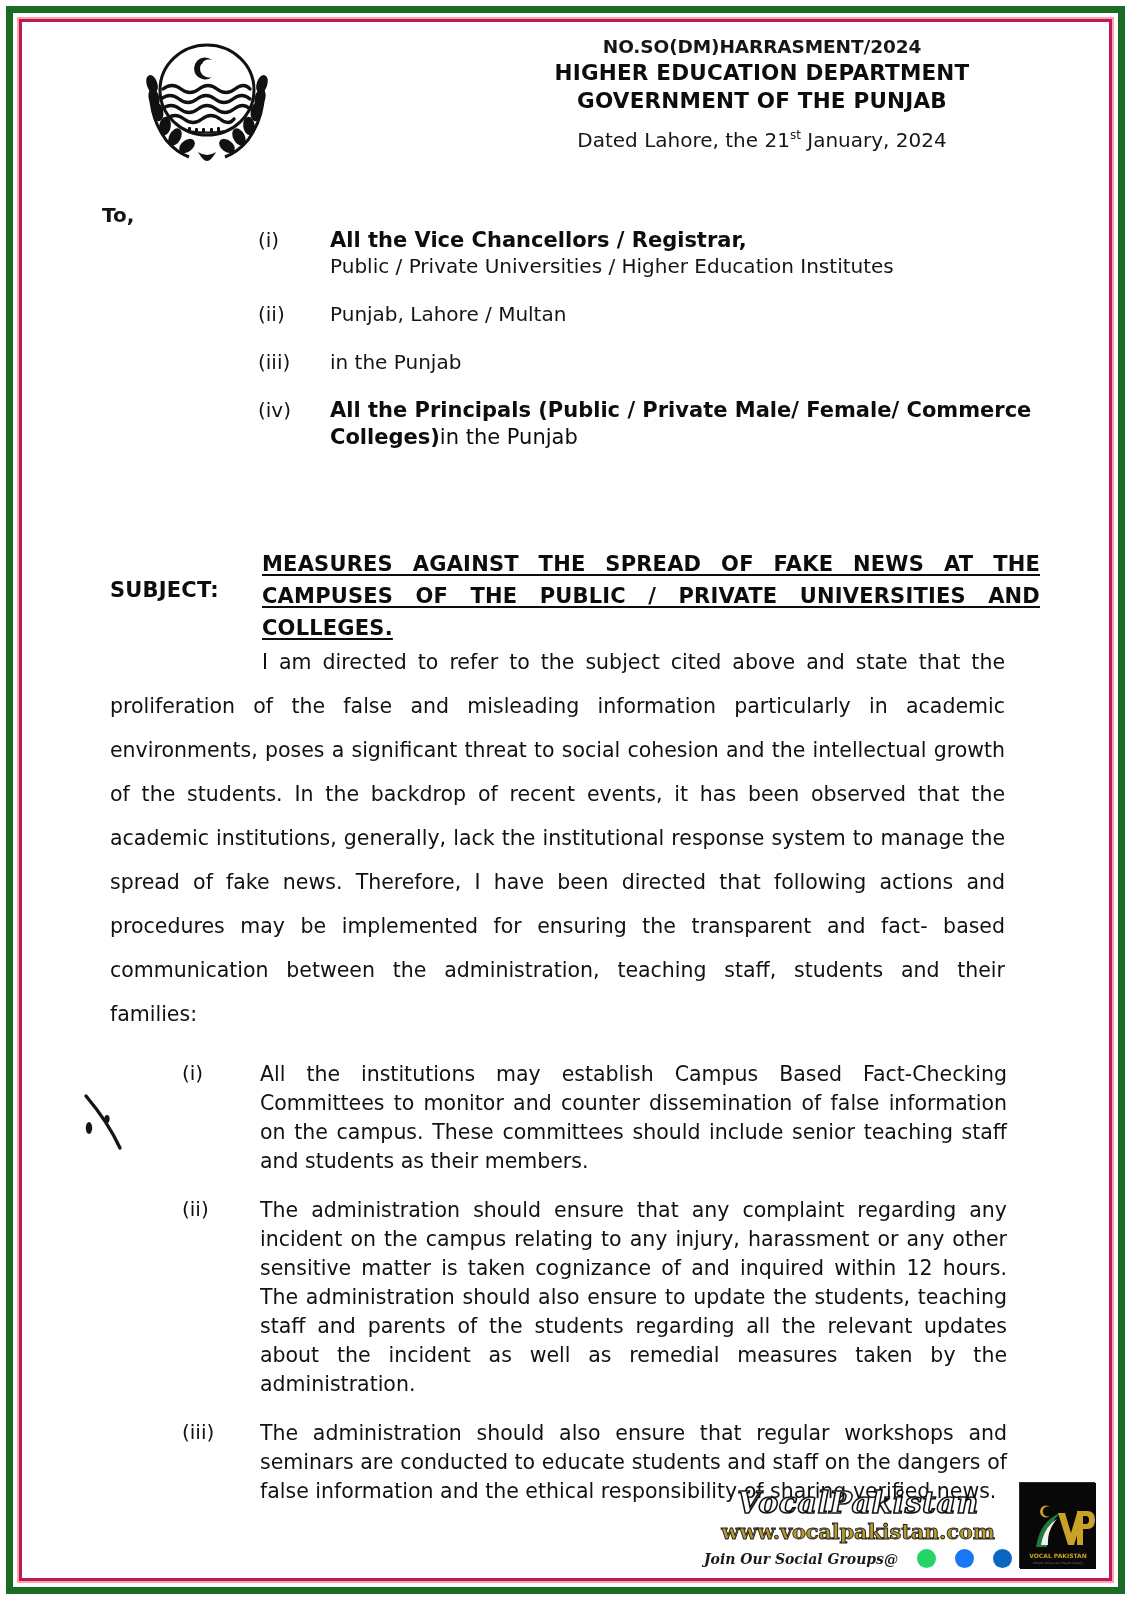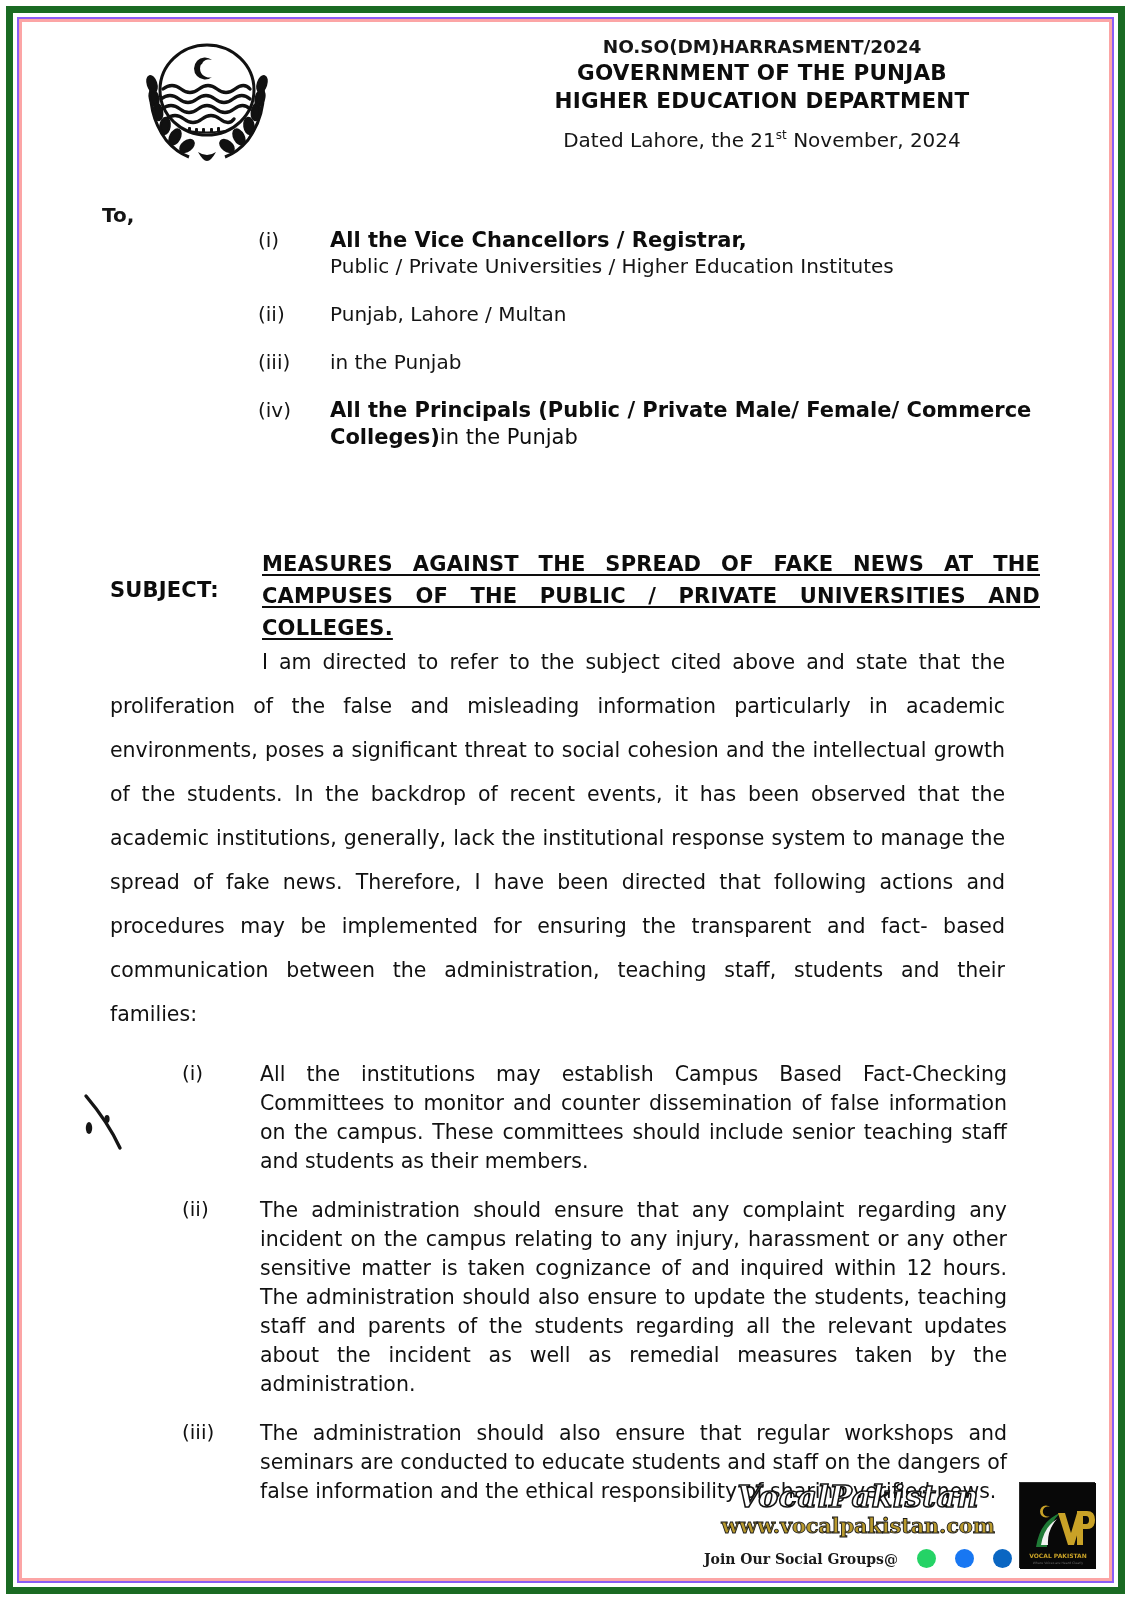--- a/index.html
+++ b/index.html
@@ -17,22 +17,22 @@
   .page-frame {
     position: absolute;
     left: 6px; top: 6px;
     width: 1119px; height: 1588px;
     border: 7px solid #1a6b23;
     background: #ffffff;
   }
   .page-frame-inner {
     position: absolute;
     left: 4px; top: 4px; right: 4px; bottom: 4px;
-    border: 2px solid #8b5cf6;
-    background: #fca5a5;
+    border: 2px solid #fca5a5;
+    background: #be185d;
   }
   .sheet {
     position: absolute;
     left: 3px; top: 3px; right: 3px; bottom: 3px;
     background: #ffffff;
     overflow: hidden;
   }
 
   
   .header {
@@ -218,21 +218,22 @@
     -webkit-text-stroke: 0.9px #1a1a1a;
     letter-spacing: -0.2px;
     line-height: 1.15;
     margin-top: 1px;
   }
   .wm-join {
     display: flex;
     align-items: center;
     justify-content: center;
     gap: 19px;
-    margin-top: 11px;
+    margin-top: 5px;
+    font-style: italic;
   }
   .wm-join-label {
     font-family: "DejaVu Serif", serif;
     font-size: 14px;
     color: #1a1a1a;
     font-weight: 600;
   }
   .soc {
     width: 19px; height: 19px;
     border-radius: 50%;
@@ -302,23 +303,23 @@
               <ellipse cx="107" cy="103" rx="4.5" ry="8" transform="rotate(-28 107 103)"></ellipse>
               <ellipse cx="95" cy="112" rx="4.5" ry="7.5" transform="rotate(-52 95 112)"></ellipse>
             </g>
 
             <path d="M66 118 q9 6 18 0 q-5 9 -9 9 q-4 0 -9 -9z" fill="#111"></path>
           </svg>
         </div>
 
         <div class="header-text">
           <div class="doc-no">NO.SO(DM)HARRASMENT/2024</div>
+          <div class="gov-line">HIGHER EDUCATION DEPARTMENT</div>
           <div class="gov-line">GOVERNMENT OF THE PUNJAB</div>
-          <div class="gov-line">HIGHER EDUCATION DEPARTMENT</div>
-          <div class="date-line"><span>Dated Lahore, the 21</span><sup>st</sup><span> November, 2024</span></div>
+          <div class="date-line"><span>Dated Lahore, the 21</span><sup>st</sup><span> January, 2024</span></div>
         </div>
       </div>
 
       <div class="to-label">To,</div>
 
       <ul class="addressees">
         <li class="addressee">
           <div class="addr-num">(i)</div>
           <div class="addr-body">
             <div class="addr-title">All the Vice Chancellors / Registrar,</div>

